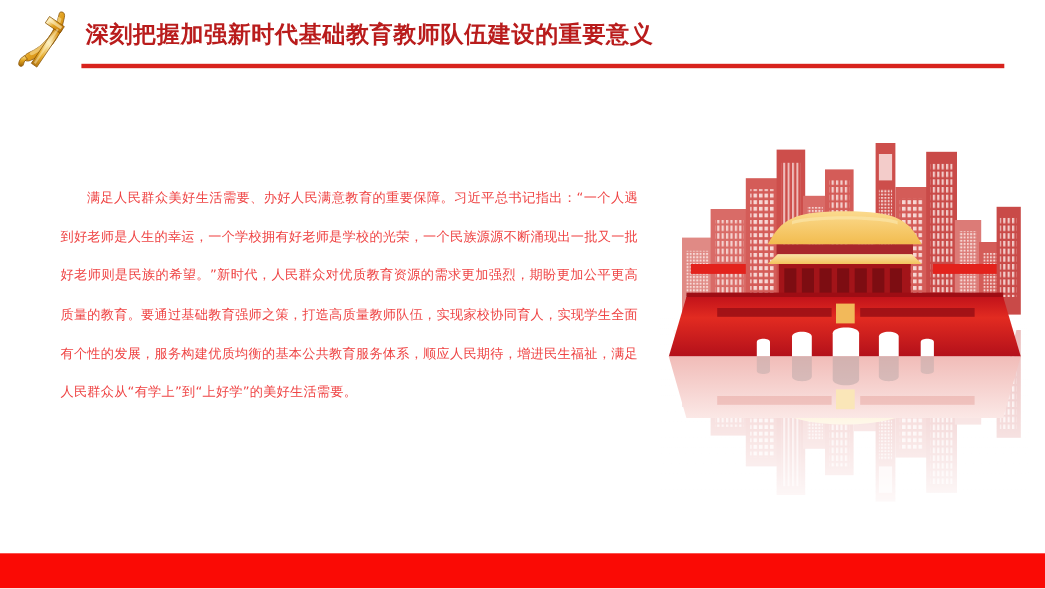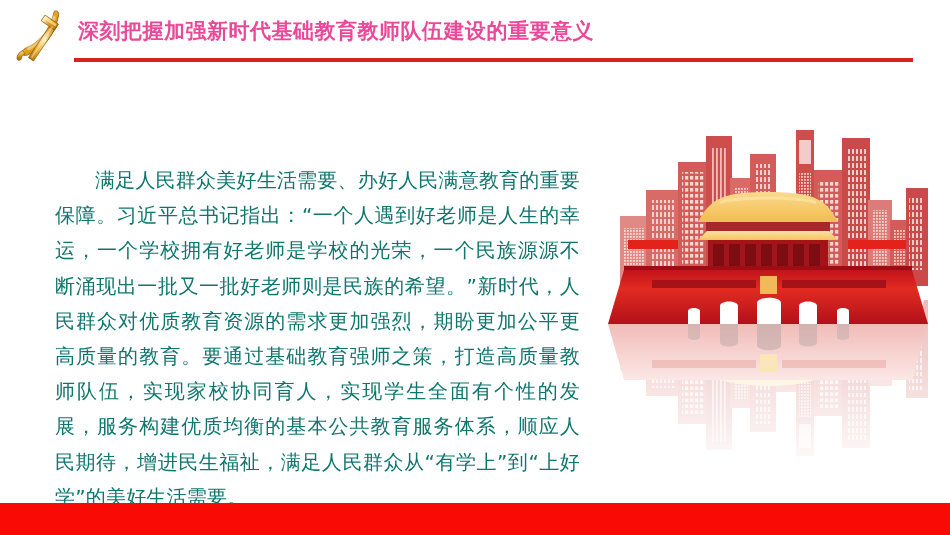--- a/index.html
+++ b/index.html
@@ -40,44 +40,44 @@
     width: 58px;
     height: 60px;
   }
 
   .header-title {
     position: absolute;
     left: 78px;
     top: 17px;
     font-size: 21px;
     font-weight: bold;
-    color: #ec4899;
+    color: #b91c1c;
     letter-spacing: 0.5px;
     white-space: nowrap;
     line-height: 28px;
   }
 
   .header-rule {
     position: absolute;
     left: 74px;
     top: 58px;
     width: 839px;
     height: 4px;
     background: #d8231d;
   }
 
   
   .body-text {
     position: absolute;
     left: 55px;
     top: 163px;
     width: 525px;
-    font-size: 20px;
+    font-size: 12px;
     line-height: 35.2px;
-    color: #0f766e;
+    color: #ef4444;
     text-align: justify;
     text-justify: inter-ideograph;
     letter-spacing: 0.2px;
   }
   .body-text p {
     margin: 0;
     text-indent: 2em;
   }
 
   

